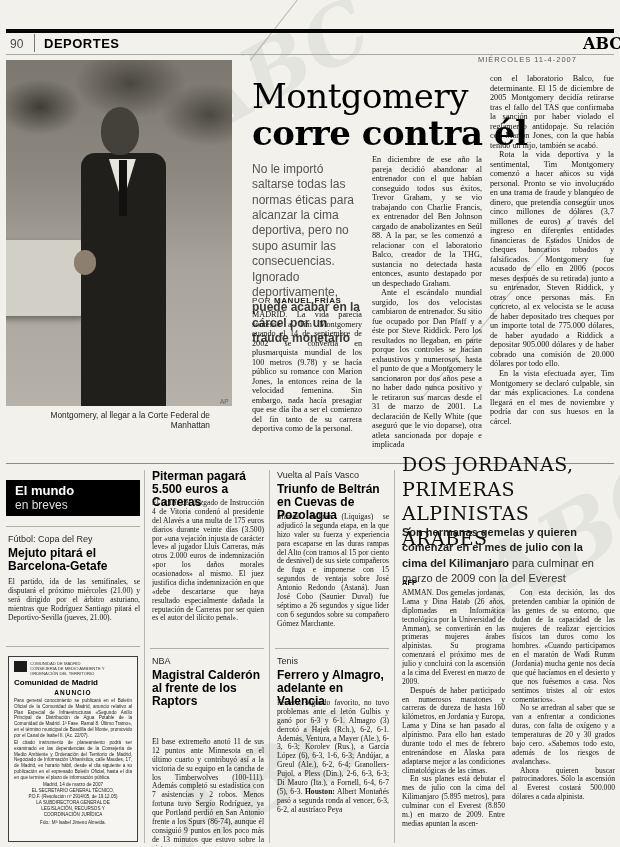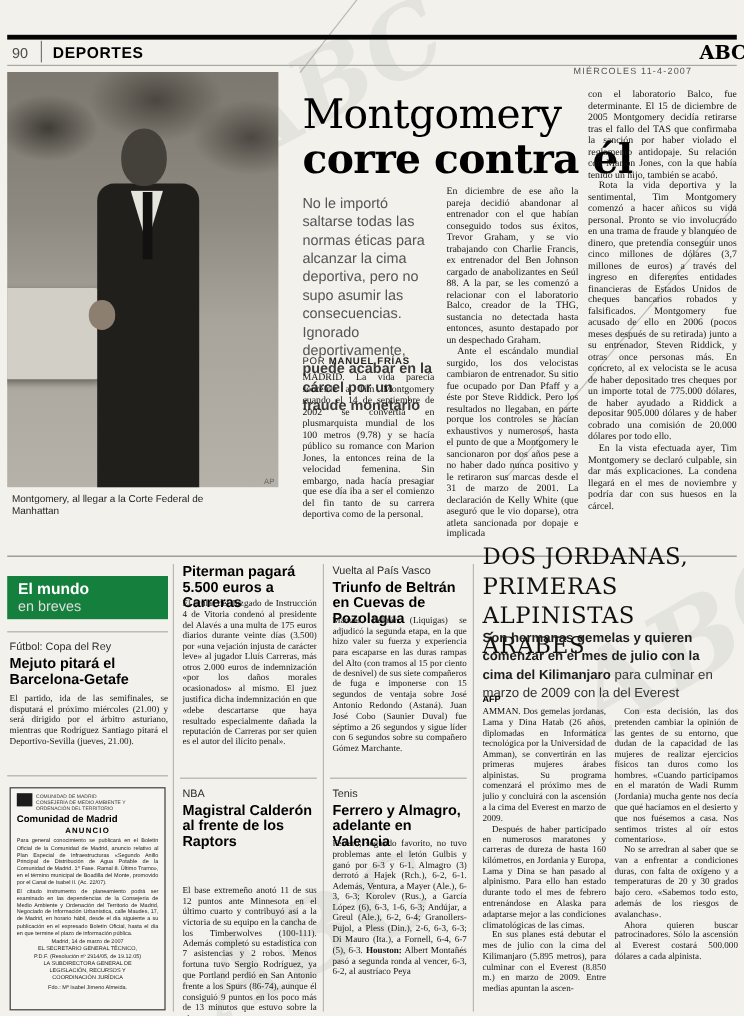--- a/index.html
+++ b/index.html
@@ -30,21 +30,21 @@
   .bt{font-size:8.2px;line-height:1.16;text-align:justify;color:#141414;}
   .bt p{margin:0;}
   .bt p + p{text-indent:9px;}
   .caption{font-size:8.3px;color:#1f1f1f;}
   .credit{font-size:6.5px;color:#666;}
   
   .kick{font-size:9px;color:#2a2a2a;}
   .bh{font-weight:bold;font-size:12px;line-height:1.1;color:#000;}
   .sb{font-size:7.6px;line-height:1.17;text-align:justify;color:#161616;}
   .sb p{margin:0;}
-  .mundo{background:#15803d;color:#fff;}
+  .mundo{background:#000000;color:#fff;}
   .mundo .t1{font-size:13px;font-weight:bold;line-height:1.15;}
   .mundo .t2{font-size:12px;color:#dedede;line-height:1.1;}
   
   .jhead{font-size:19px;line-height:1.3;letter-spacing:.5px;color:#101010;}
   .jdeck{font-size:11px;line-height:1.4;color:#1d1d1d;font-weight:bold;}
   .jdeck .reg{font-weight:normal;color:#333;}
   .agency{font-size:7.5px;font-weight:bold;color:#000;}
   
   .adbox{border:1px solid #3d3d3d;background:#f6f5f1;}
   .adtiny{font-size:4.6px;line-height:1.25;text-align:justify;color:#222;}
@@ -89,21 +89,21 @@
 
 <div class="abs photo" style="left:6px;top:60px;width:226px;height:346px;">
   <div class="ph-trees"></div>
   <div class="ph-car"></div>
   <div class="ph-person"></div>
   <div class="ph-head"></div>
   <div class="ph-shirt"></div>
   <div class="ph-tie"></div>
   <div class="ph-hand"></div>
 </div>
-<div class="abs sans caption" style="left:10px;top:410px;width:200px;">Montgomery, al llegar a la Corte Federal de Manhattan</div>
+<div class="abs sans caption" style="left:10px;top:410px;width:200px;text-align:right;">Montgomery, al llegar a la Corte Federal de Manhattan</div>
 <div class="abs sans credit" style="left:220px;top:398px;">AP</div>
 
 <div class="abs serif headline" style="left:252px;top:78px;width:300px;">
   <div class="l1">Montgomery</div>
   <div class="l2">corre contra él</div>
 </div>
 
 <div class="abs sans deck" style="left:252px;top:162px;width:112px;">
   <span>No le importó saltarse todas las normas éticas para alcanzar la cima deportiva, pero no supo asumir las consecuencias. Ignorado deportivamente, </span><b>puede acabar en la cárcel por un fraude monetario</b>
 </div>

